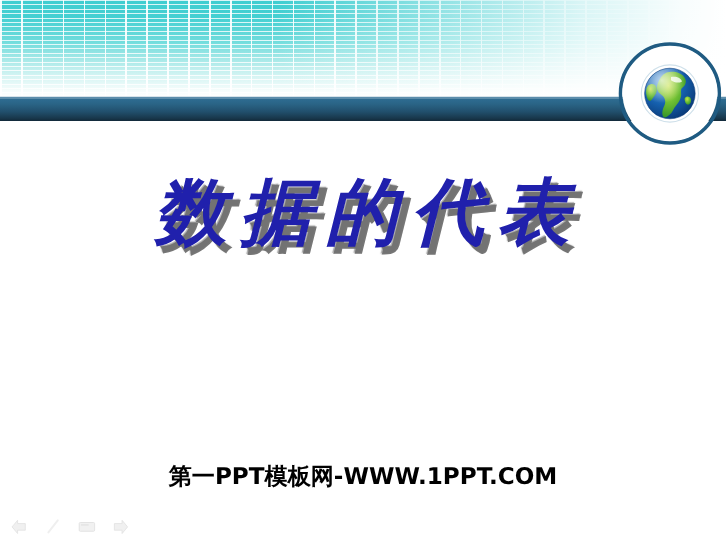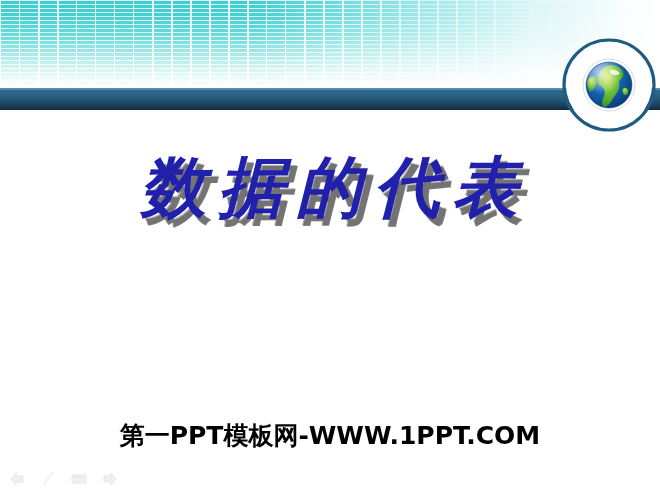--- a/index.html
+++ b/index.html
@@ -119,21 +119,21 @@
   
   .title-wrap {
     position: absolute;
     left: 0;
     top: 158px;
     width: 660px;
     text-align: center;
   }
   .title-text {
     display: inline-block;
-    font-family: Liberation Mono, monospace;
+    font-family: Liberation Sans, sans-serif;
     font-size: 66px;
     font-weight: 700;
     font-style: italic;
     letter-spacing: 12px;
     color: #2020ac;
     line-height: 1.05;
     padding-left: 10px;
     -webkit-text-stroke: 3px #ffffff;
     paint-order: stroke fill;
     text-shadow:
@@ -142,21 +142,21 @@
   }
 
   
   .footer-credit {
     position: absolute;
     left: 0;
     top: 419px;
     width: 660px;
     text-align: center;
     font-family: "DejaVu Sans", "Liberation Sans", sans-serif;
-    font-size: 25px;
+    font-size: 21px;
     font-weight: 700;
     color: #000000;
     letter-spacing: 0px;
   }
 
   
   .nav-strip {
     position: absolute;
     left: 8px;
     top: 471px;

